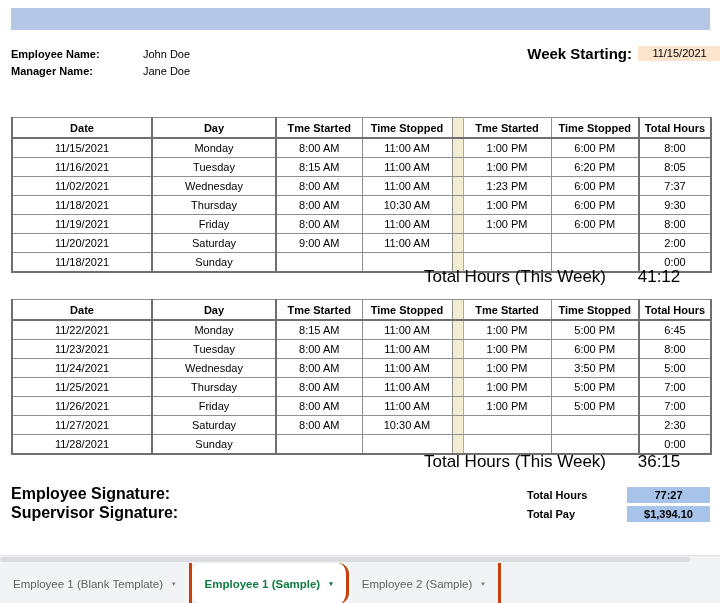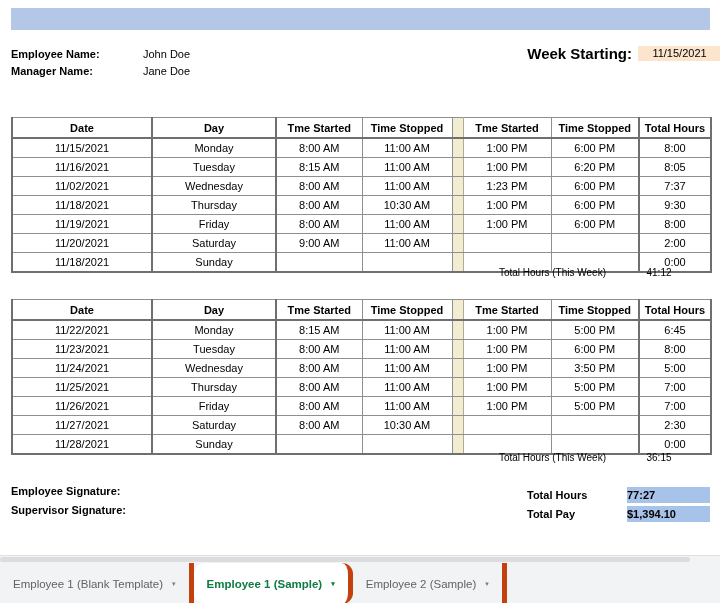--- a/index.html
+++ b/index.html
@@ -121,21 +121,21 @@
   table.ts .col-date { border-right: 2px solid #6f6f6f; }
   table.ts .col-day  { border-right: 2px solid #6f6f6f; }
   table.ts .col-th   { border-left: 2px solid #6f6f6f; }
 
   
   .week-total {
     position: absolute;
     width: 699px;
     left: 11px;
     height: 16px;
-    font-size: 10px;
+    font-size: 17px;
   }
   .week-total .wt-label {
     position: absolute;
     right: 104px;
     top: 0;
     text-align: right;
   }
   .week-total .wt-value {
     position: absolute;
     right: 16px;
@@ -145,21 +145,21 @@
   }
 
   
   .sig {
     position: absolute;
     left: 11px;
   }
   .sig-row {
     height: 19px;
     font-weight: bold;
-    font-size: 11px;
+    font-size: 16px;
   }
 
   .totals {
     position: absolute;
     left: 527px;
     width: 183px;
   }
   .tot-row {
     display: flex;
     height: 19px;
@@ -169,21 +169,21 @@
     width: 100px;
     font-weight: bold;
     font-size: 11px;
     text-align: left;
   }
   .tot-label.muted { font-weight: normal; color: #5c5c5c; }
   .tot-value {
     width: 83px;
     height: 16px;
     line-height: 16px;
-    text-align: left;
+    text-align: center;
     font-size: 11px;
     font-weight: bold;
   }
   .tot-value.blue  { background: #a8c3ea; }
   .tot-value.peach { background: #fce4cd; }
 
   
   #tabbar {
     position: absolute;
     left: 0;
@@ -217,21 +217,21 @@
     height: 41px;
   }
   .tab {
     display: flex;
     align-items: center;
     height: 41px;
     padding: 0 13px;
     font-size: 11.5px;
     color: #5f6368;
     background: #f1f3f4;
-    border-right: 5px solid #c2410c;
+    border-right: 3px solid #c2410c;
     white-space: nowrap;
   }
   .tab.active {
     background: #ffffff;
     color: #0f7b42;
     font-weight: bold;
     border-radius: 11px;
   }
   .tab .caret {
     margin-left: 9px;

